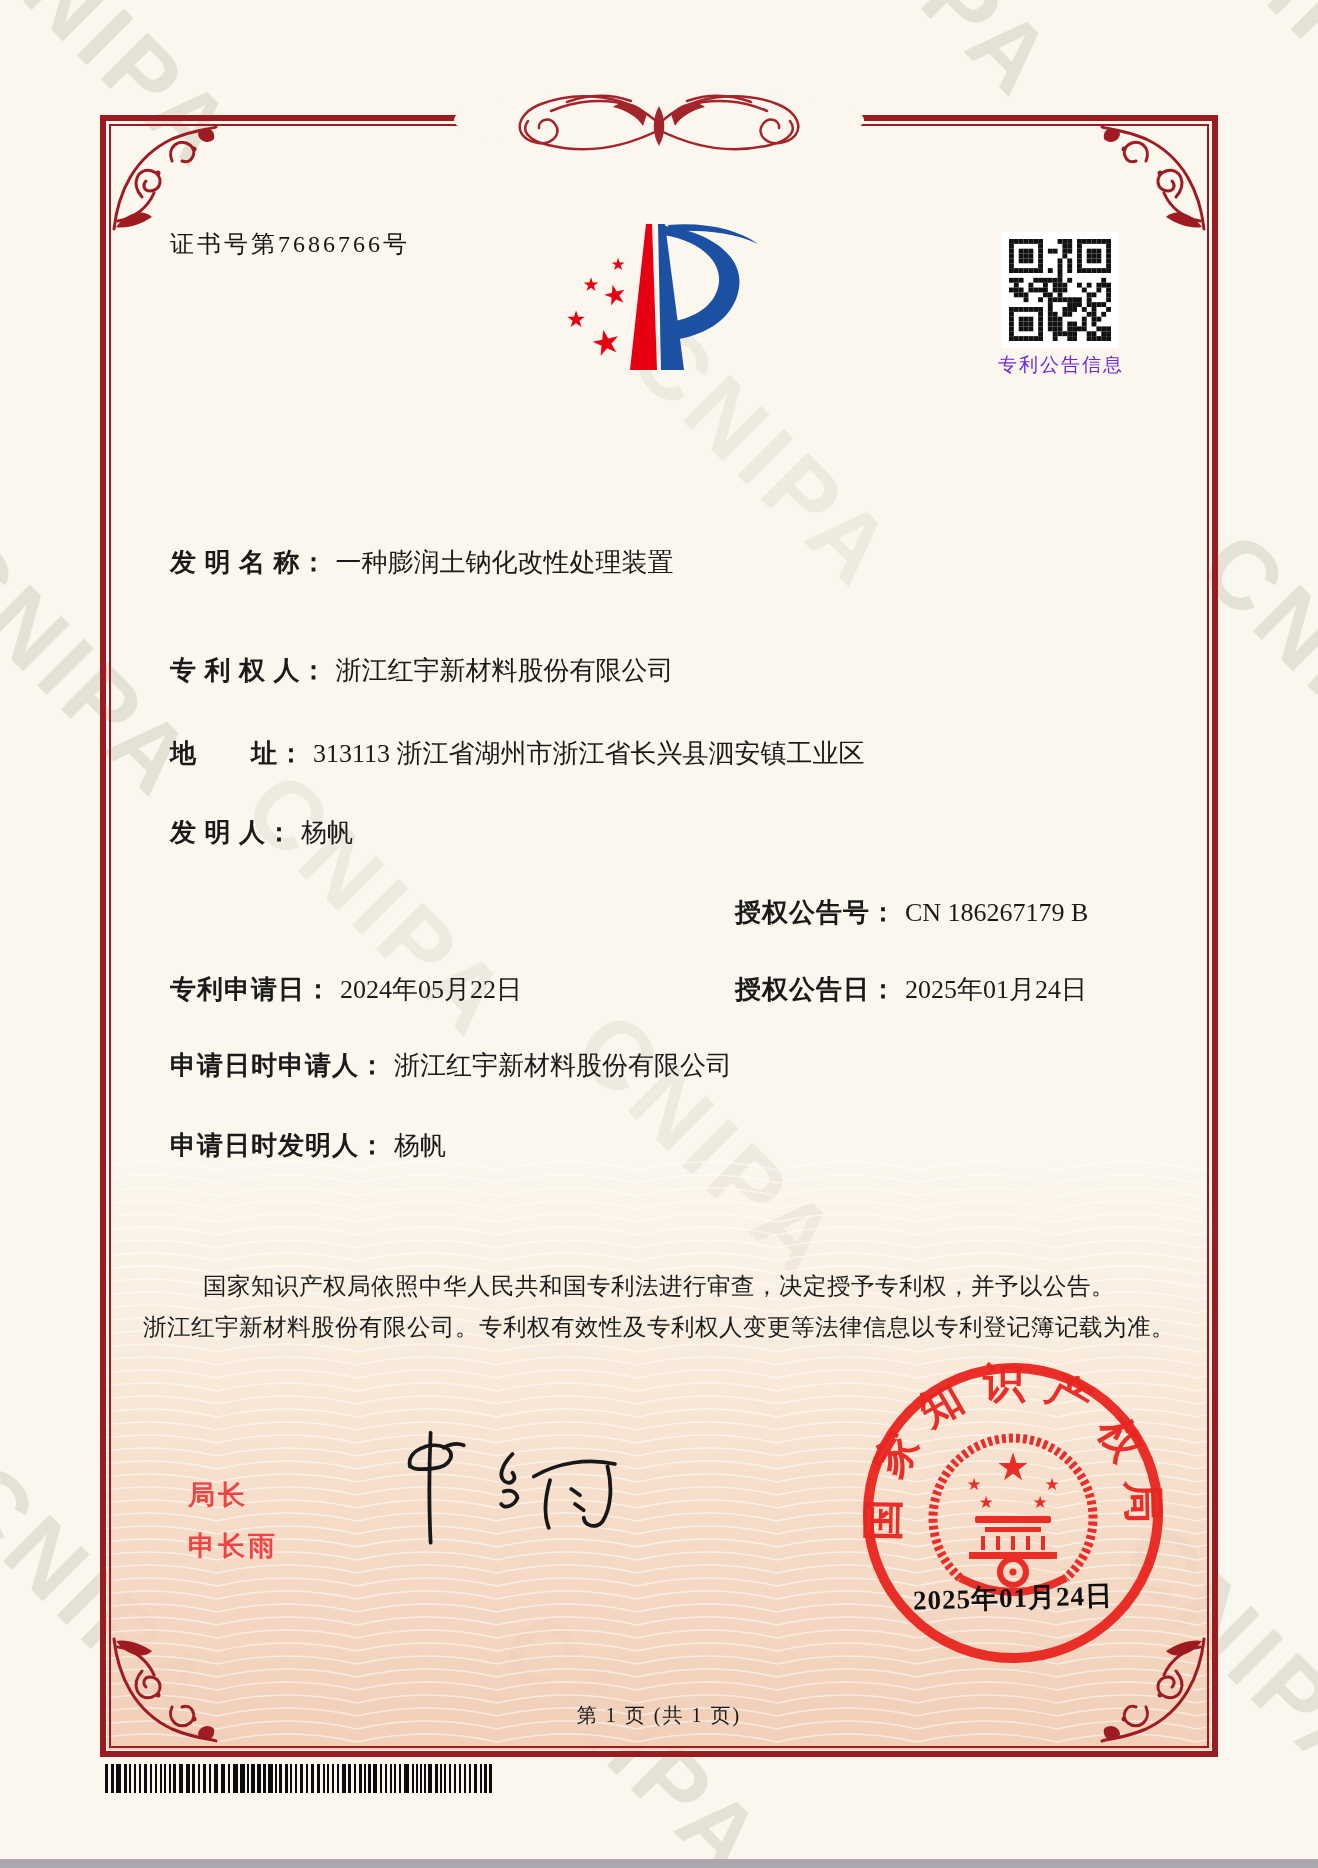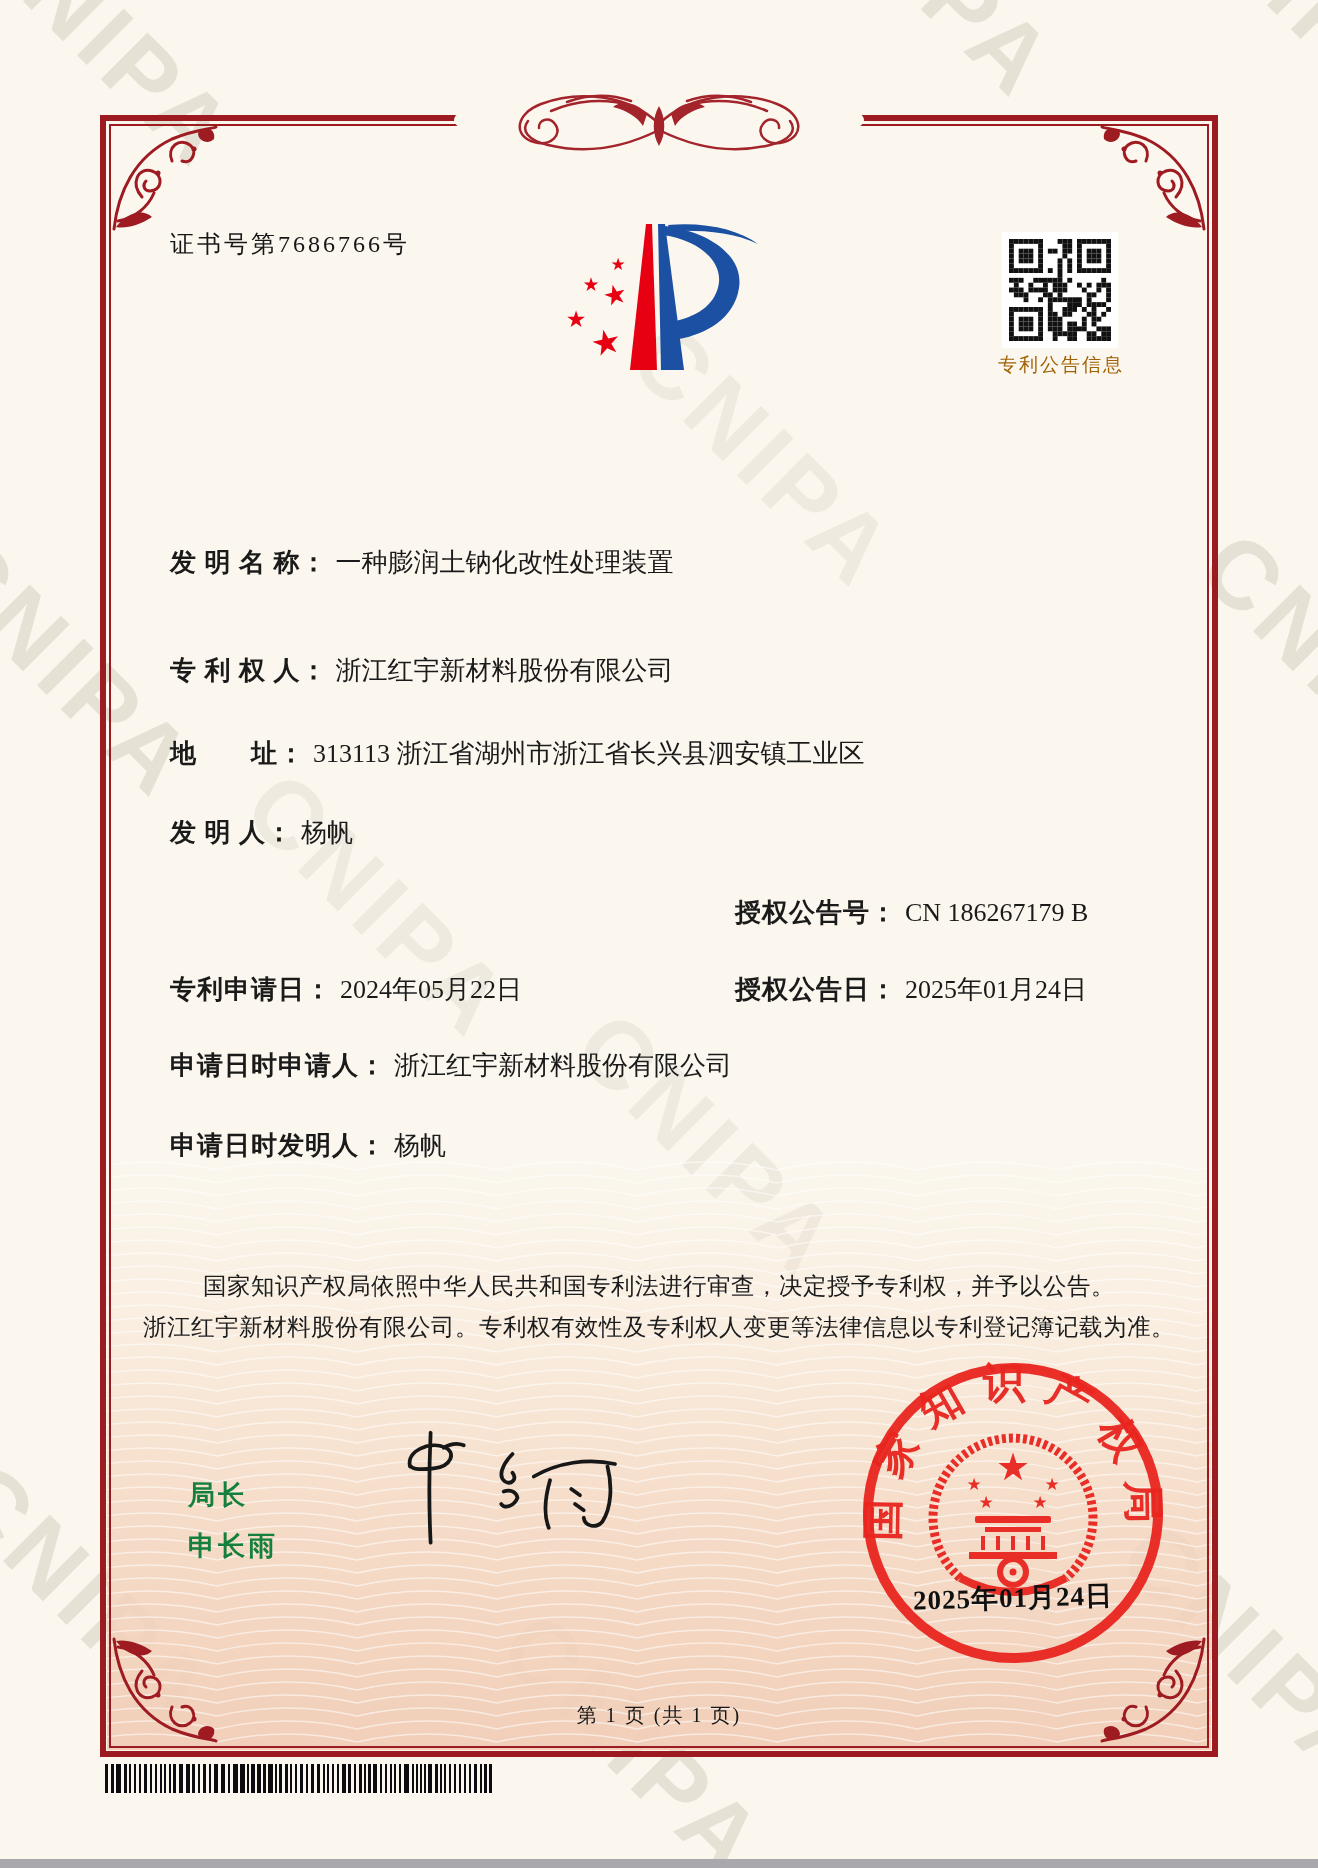--- a/index.html
+++ b/index.html
@@ -24,34 +24,34 @@
   .wavezone{position:absolute;left:107px;top:1160px;width:1104px;height:590px;z-index:2;
     background:linear-gradient(180deg,rgba(247,226,207,0) 0%,rgba(247,224,203,.40) 28%,
                rgba(244,214,191,.78) 58%,rgba(241,205,183,.96) 100%);}
   .wavezone svg{position:absolute;left:0;top:0;}
   
   .cert-no{position:absolute;left:170px;top:228px;font-size:24px;letter-spacing:3px;z-index:5;}
   .logo{position:absolute;left:558px;top:222px;z-index:5;}
   .qr-box{position:absolute;left:1002px;top:232px;width:116px;height:116px;background:#fff;z-index:5;}
   .qr-box svg{position:absolute;left:7px;top:7px;}
   .qr-caption{position:absolute;left:993px;top:352px;width:136px;text-align:center;font-size:19px;
-              letter-spacing:2px;color:#a16207;z-index:5;}
+              letter-spacing:2px;color:#6d28d9;z-index:5;}
   .title{position:absolute;left:0;right:0;top:392px;text-align:center;font-size:58px;font-weight:700;
          letter-spacing:26px;text-indent:26px;color:#0c0c0c;z-index:5;}
   
   .row{position:absolute;left:170px;font-size:26px;color:#1a1a1a;z-index:5;white-space:nowrap;}
   .row.rcol{left:735px;}
   .row .lab{letter-spacing:1px;font-weight:bold;}
   .row .val{margin-left:8px;}
   
   .decl{position:absolute;left:110px;right:110px;text-align:center;font-size:23.5px;
         letter-spacing:.5px;color:#1c1c1c;z-index:5;}
   
   .officer{position:absolute;left:188px;font-family:"Liberation Sans","DejaVu Sans",sans-serif;
-           font-weight:700;font-size:27px;letter-spacing:3px;color:#15803d;z-index:6;}
+           font-weight:700;font-size:27px;letter-spacing:3px;color:#ef4444;z-index:6;}
   .sig{position:absolute;left:370px;top:1424px;z-index:6;}
   
   .seal{position:absolute;left:848px;top:1348px;width:330px;height:330px;z-index:7;}
   .seal-date{position:absolute;left:20px;top:232px;width:290px;text-align:center;font-size:27px;
              letter-spacing:1px;color:#101010;transform:rotate(-1.5deg);font-weight:600;}
   
   .footer{position:absolute;left:0;right:0;top:1702px;text-align:center;font-size:20px;
           letter-spacing:2px;z-index:6;}
   .barcode{position:absolute;left:105px;top:1764px;z-index:5;}
   .page-edge{position:absolute;left:0;bottom:0;width:1318px;height:9px;background:#a9a9ad;z-index:8;}

